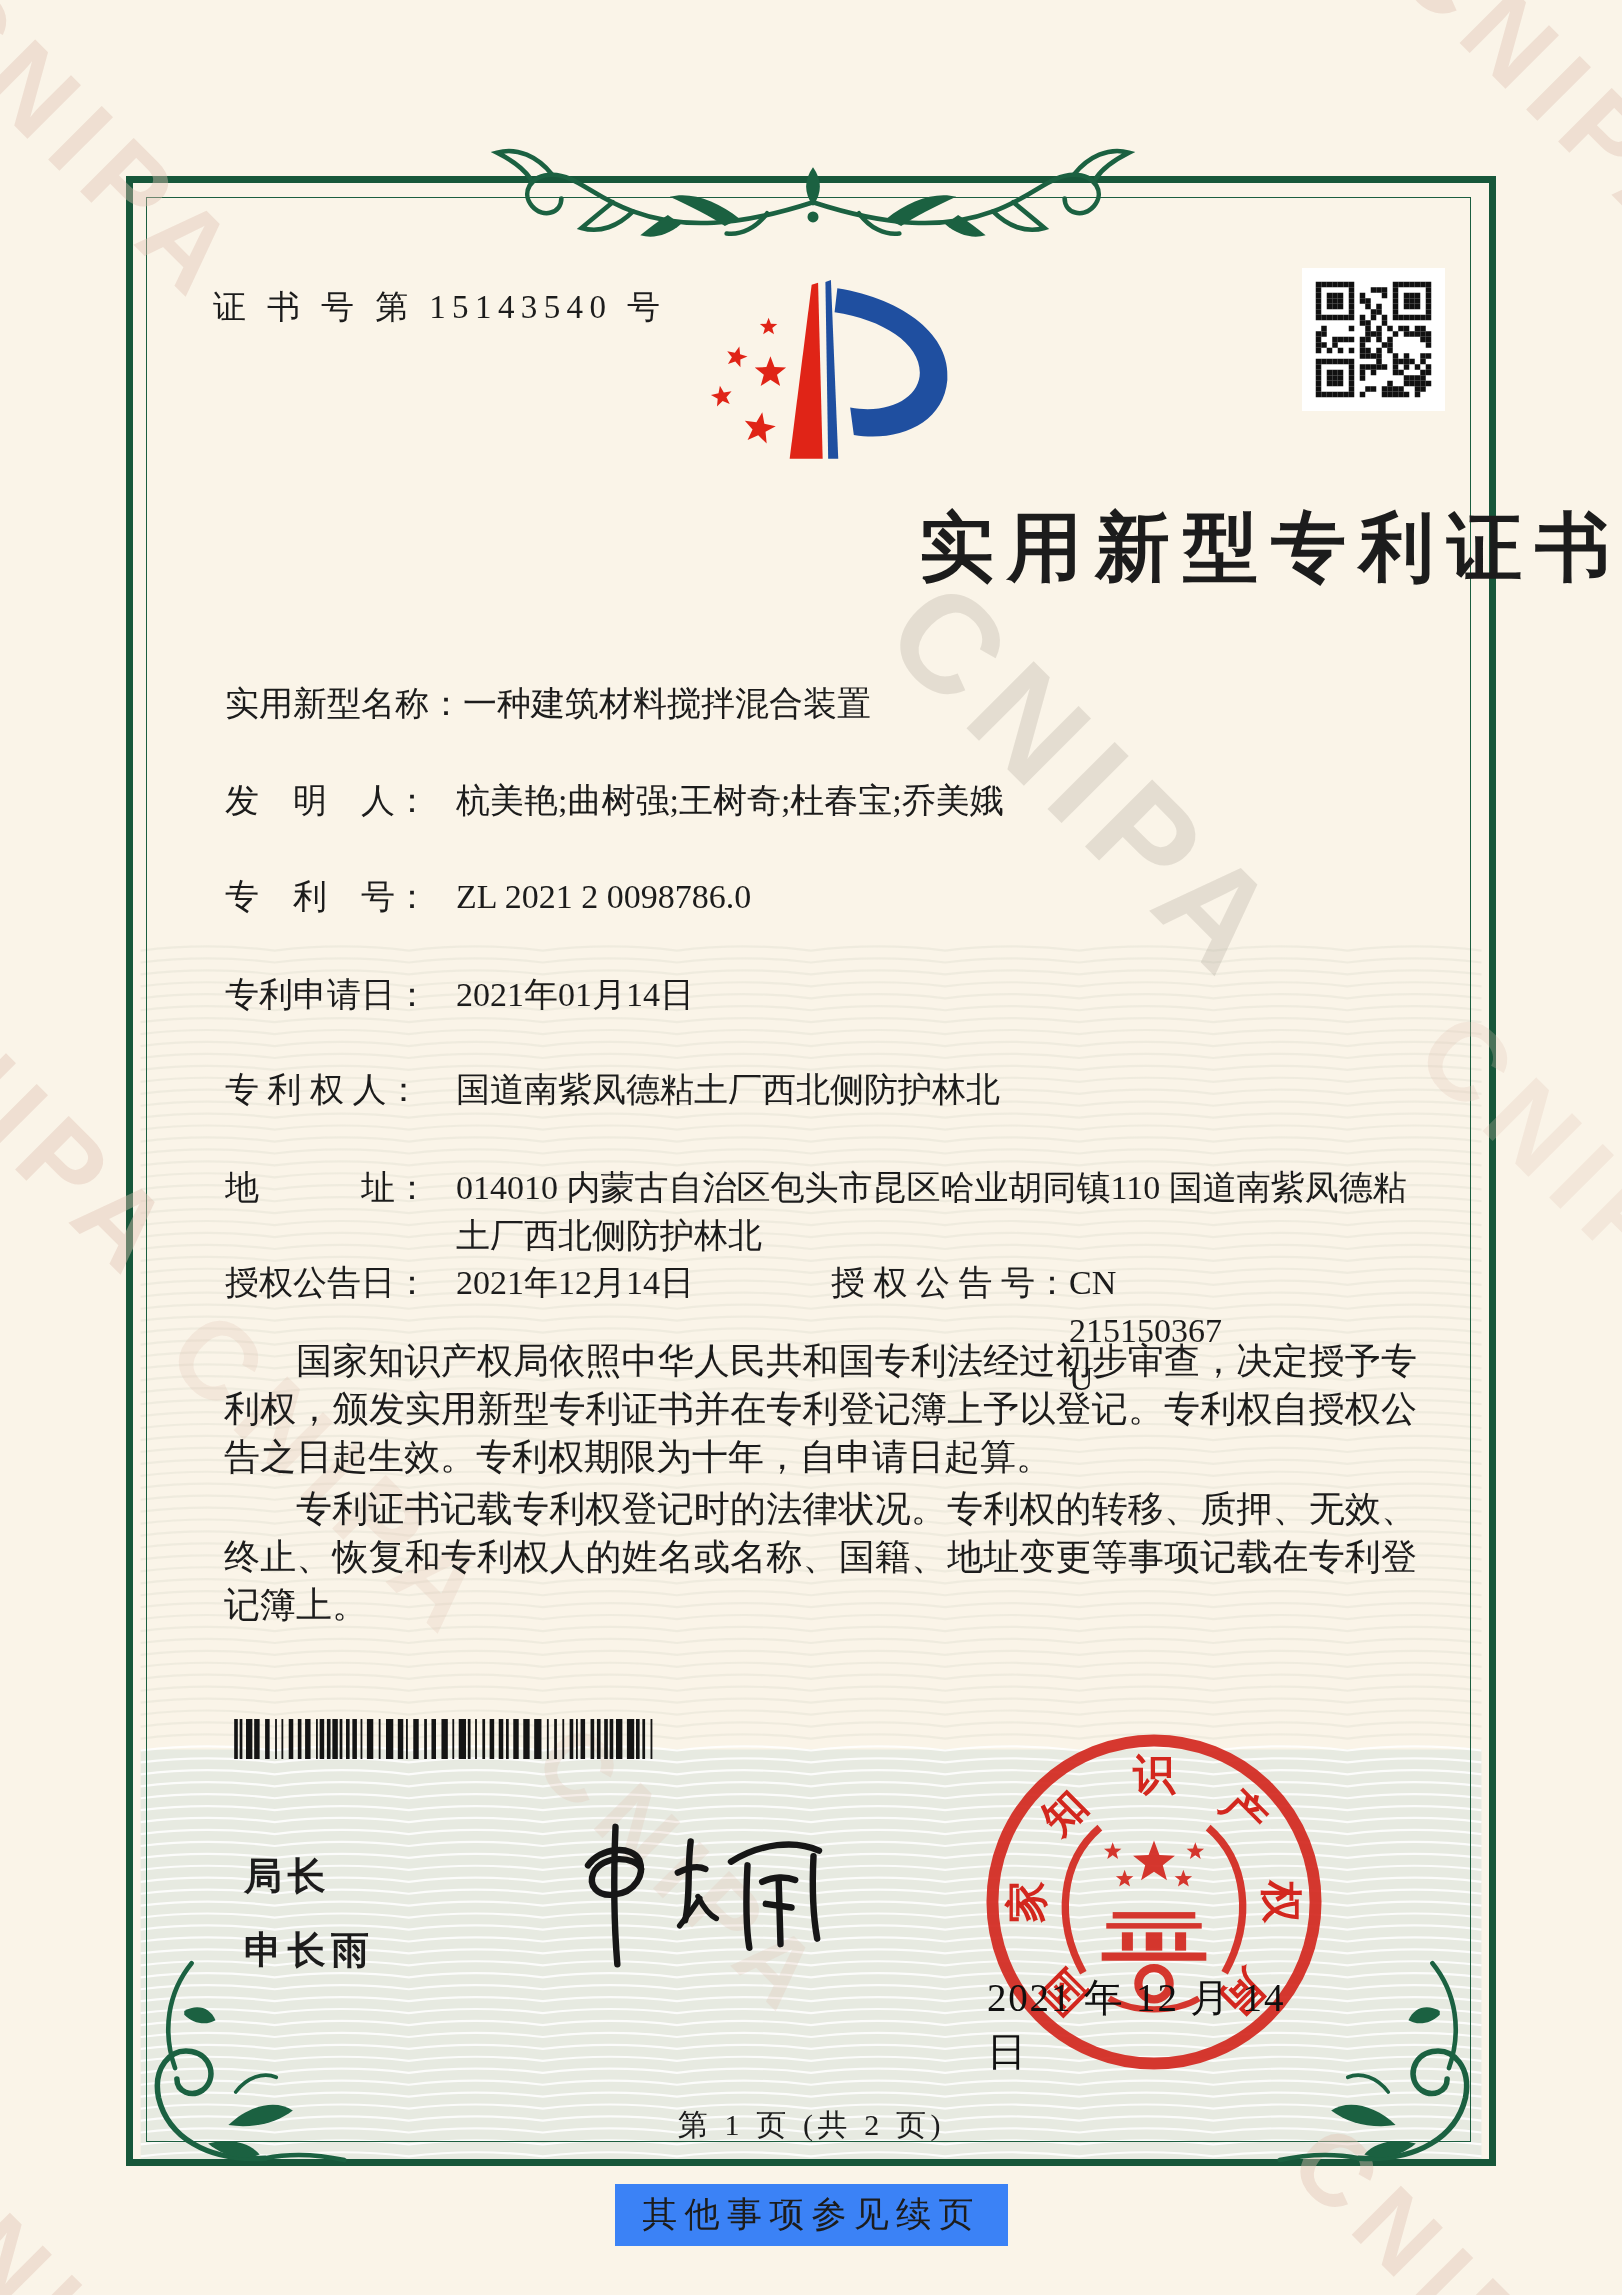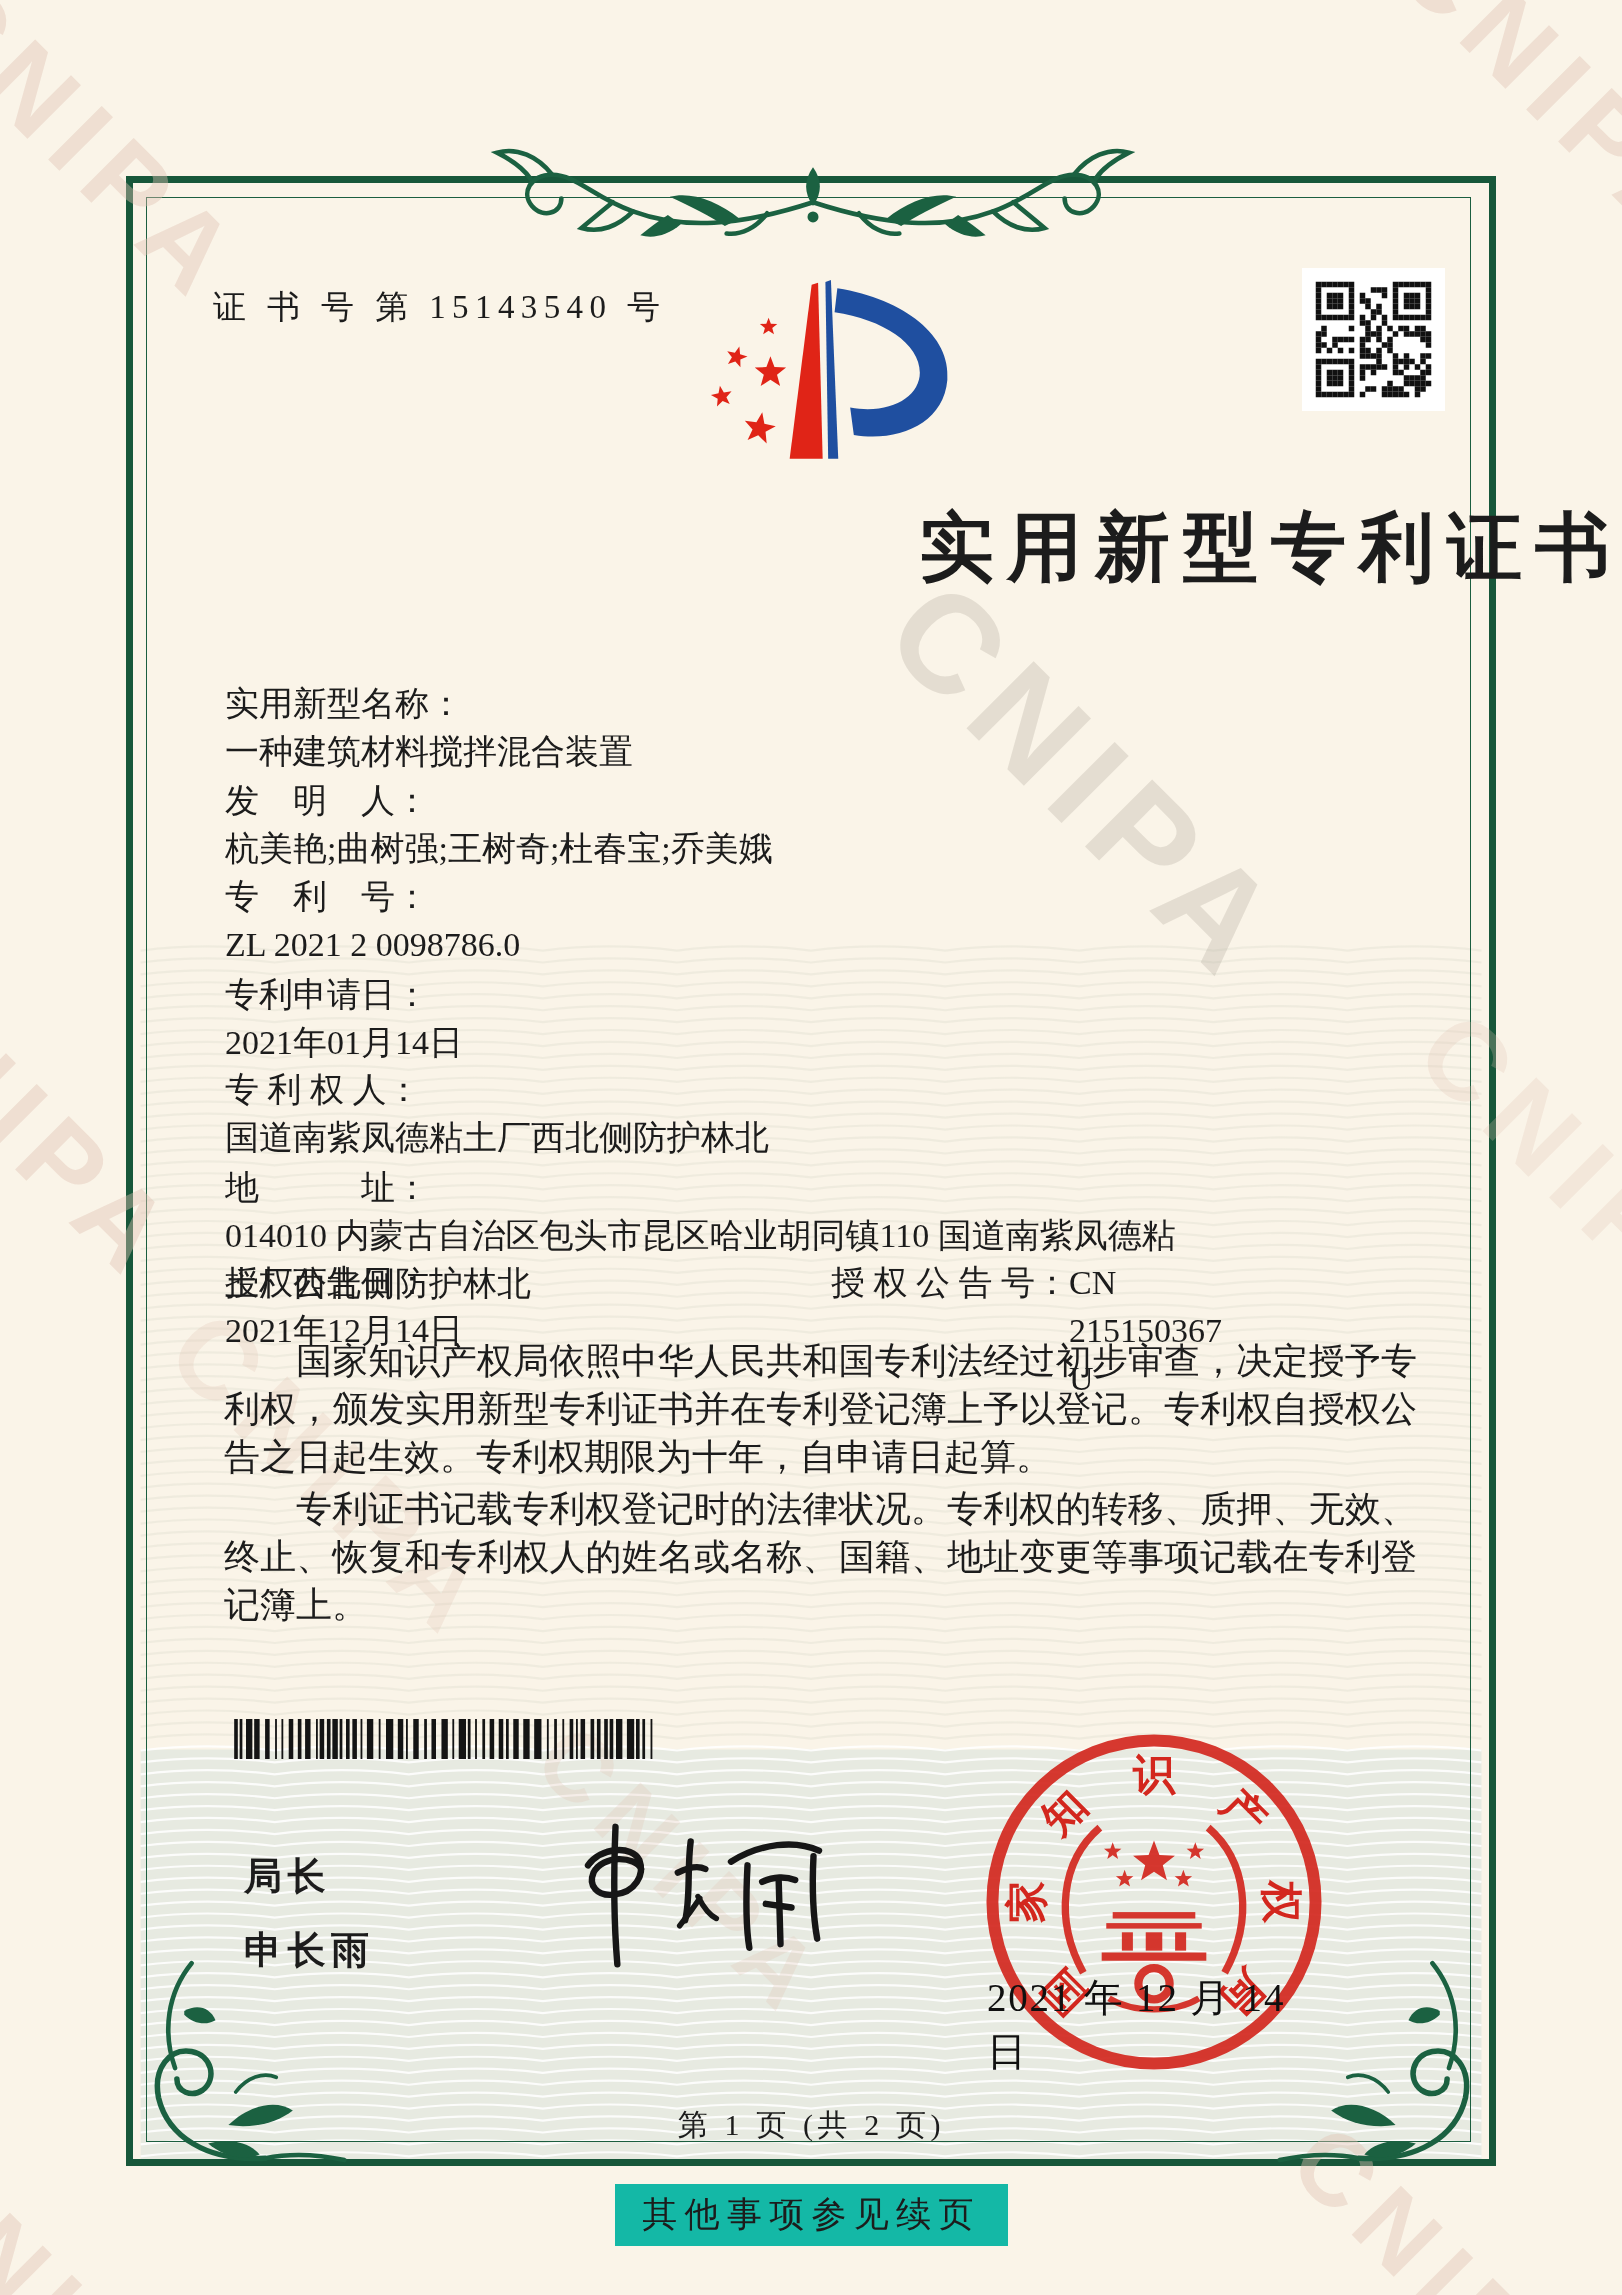--- a/index.html
+++ b/index.html
@@ -18,35 +18,35 @@
   .wm{position:absolute;font-family:"Liberation Sans","DejaVu Sans",sans-serif;
       font-weight:700;letter-spacing:14.7px;transform:rotate(45deg);
       transform-origin:left top;color:rgba(224,193,178,.42);z-index:1;white-space:nowrap;}
   .wm.gray{color:rgba(158,150,138,.24);}
   .wm.faint{color:rgba(224,193,178,.26);}
   
   .cert-no{position:absolute;left:213px;top:285px;font-size:33px;letter-spacing:6.4px;z-index:3;}
   .title{position:absolute;left:0;top:498px;width:1623px;text-align:right;
     font-size:75px;font-weight:700;letter-spacing:13px;z-index:3;}
   .fields{position:absolute;left:225px;top:0;width:1194px;z-index:3;}
-  .field{position:absolute;display:flex;font-size:34px;line-height:48px;flex-direction:column;}
+  .field{position:absolute;display:flex;font-size:34px;line-height:48px;}
   .flabel{white-space:pre;min-width:231px;flex:none;}
   .fvalue{white-space:pre-wrap;max-width:955px;}
   .grant2{position:absolute;left:606px;top:0;display:flex;font-size:34px;}
   .paras{position:absolute;left:220px;top:1333px;width:1201px;font-size:36px;
     line-height:48px;text-align:justify;z-index:3;}
   .paras p{margin:4px;text-indent:2em;}
   .signer{position:absolute;left:244px;font-size:38px;font-weight:700;z-index:3;
     font-family:"Liberation Sans","DejaVu Sans",sans-serif;letter-spacing:5.5px;}
   .seal-date{position:absolute;left:987px;top:1971px;width:321px;text-align:left;
     font-size:39px;letter-spacing:1.8px;color:#101010;z-index:6;}
   .page-num{position:absolute;left:0;top:2105px;width:1623px;text-align:center;
     font-size:30px;letter-spacing:4.6px;z-index:3;}
   .cont-note{position:absolute;left:0;top:2184px;width:1623px;text-align:center;z-index:3;}
-  .cont-note span{display:inline-block;background:#14b8a6;padding:7.3px 27.5px;
+  .cont-note span{display:inline-block;background:#3b82f6;padding:7.3px 27.5px;
     font-size:35px;letter-spacing:7.3px;}
   
   .logo{position:absolute;left:709px;top:270px;z-index:3;}
   .qrbox{position:absolute;left:1302px;top:268px;width:143px;height:143px;background:#fff;z-index:3;}
   .barcode{position:absolute;left:230px;top:1719px;width:432px;height:40px;z-index:3;}
   .sig{position:absolute;left:551px;top:1814px;z-index:4;}
   .sealwrap{position:absolute;left:975px;top:1723px;z-index:5;}
   .waves{position:absolute;left:135px;top:0;z-index:0;}
   .topflourish{position:absolute;left:464px;top:136px;z-index:2;}
   .corner{position:absolute;z-index:2;}

